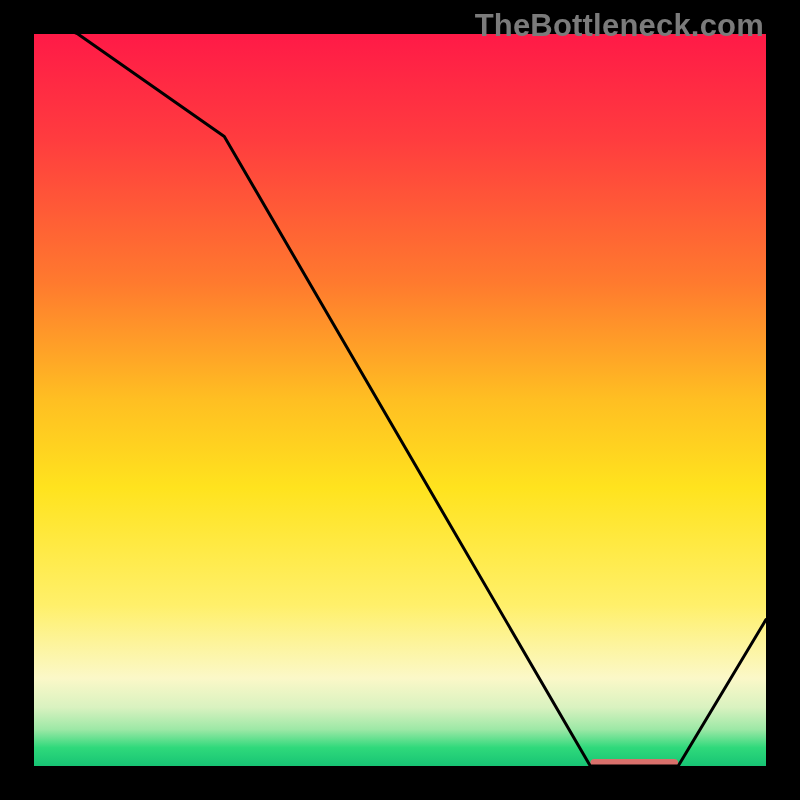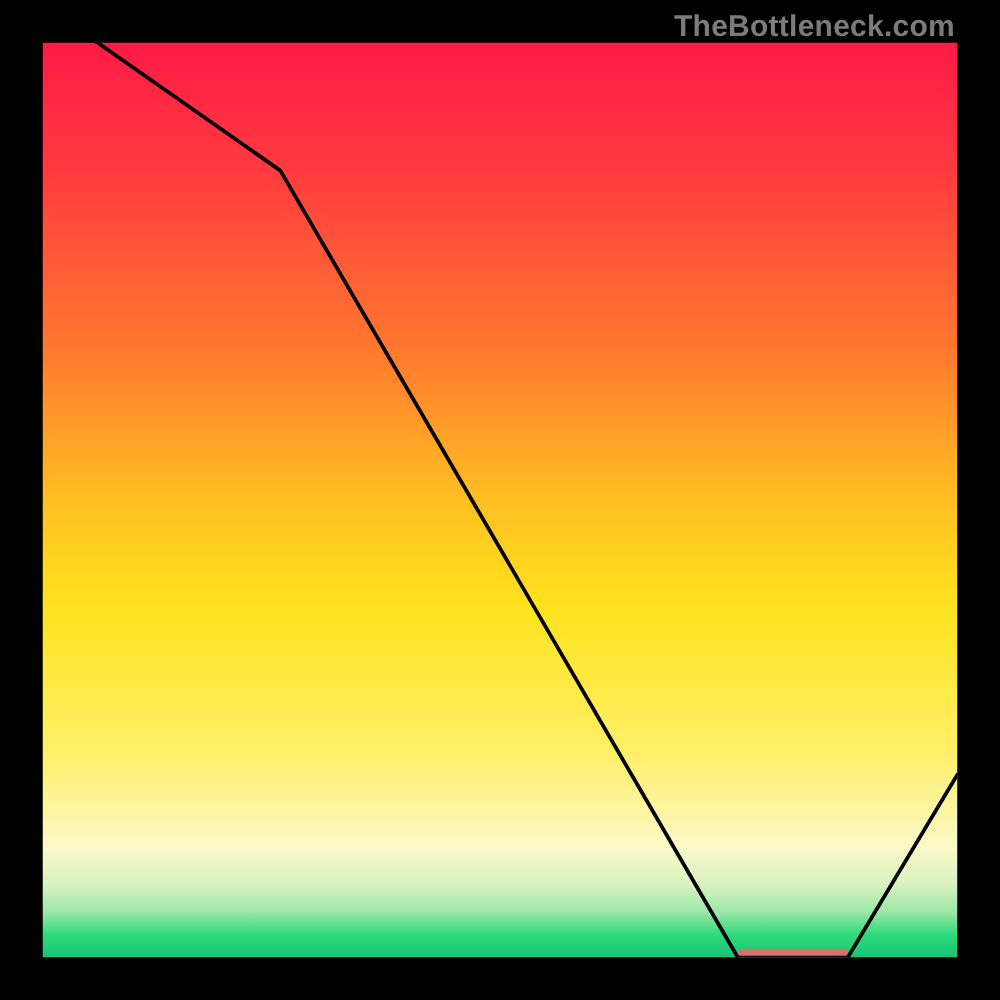--- a/index.html
+++ b/index.html
@@ -25,21 +25,21 @@
     width: 732px;
     height: 732px;
     display: block;
   }
   .watermark {
     position: absolute;
     top: 8px;
     right: 36px;
     color: #7b7b7b;
     font-family: Arial, Helvetica, sans-serif;
-    font-size: 24px;
+    font-size: 31px;
     font-weight: 600;
     letter-spacing: 0.2px;
     user-select: none;
   }
 </style>
 </head>
 <body>
 
 <div class="frame">
   <svg class="plot" viewBox="0 0 732 732" preserveAspectRatio="none">

